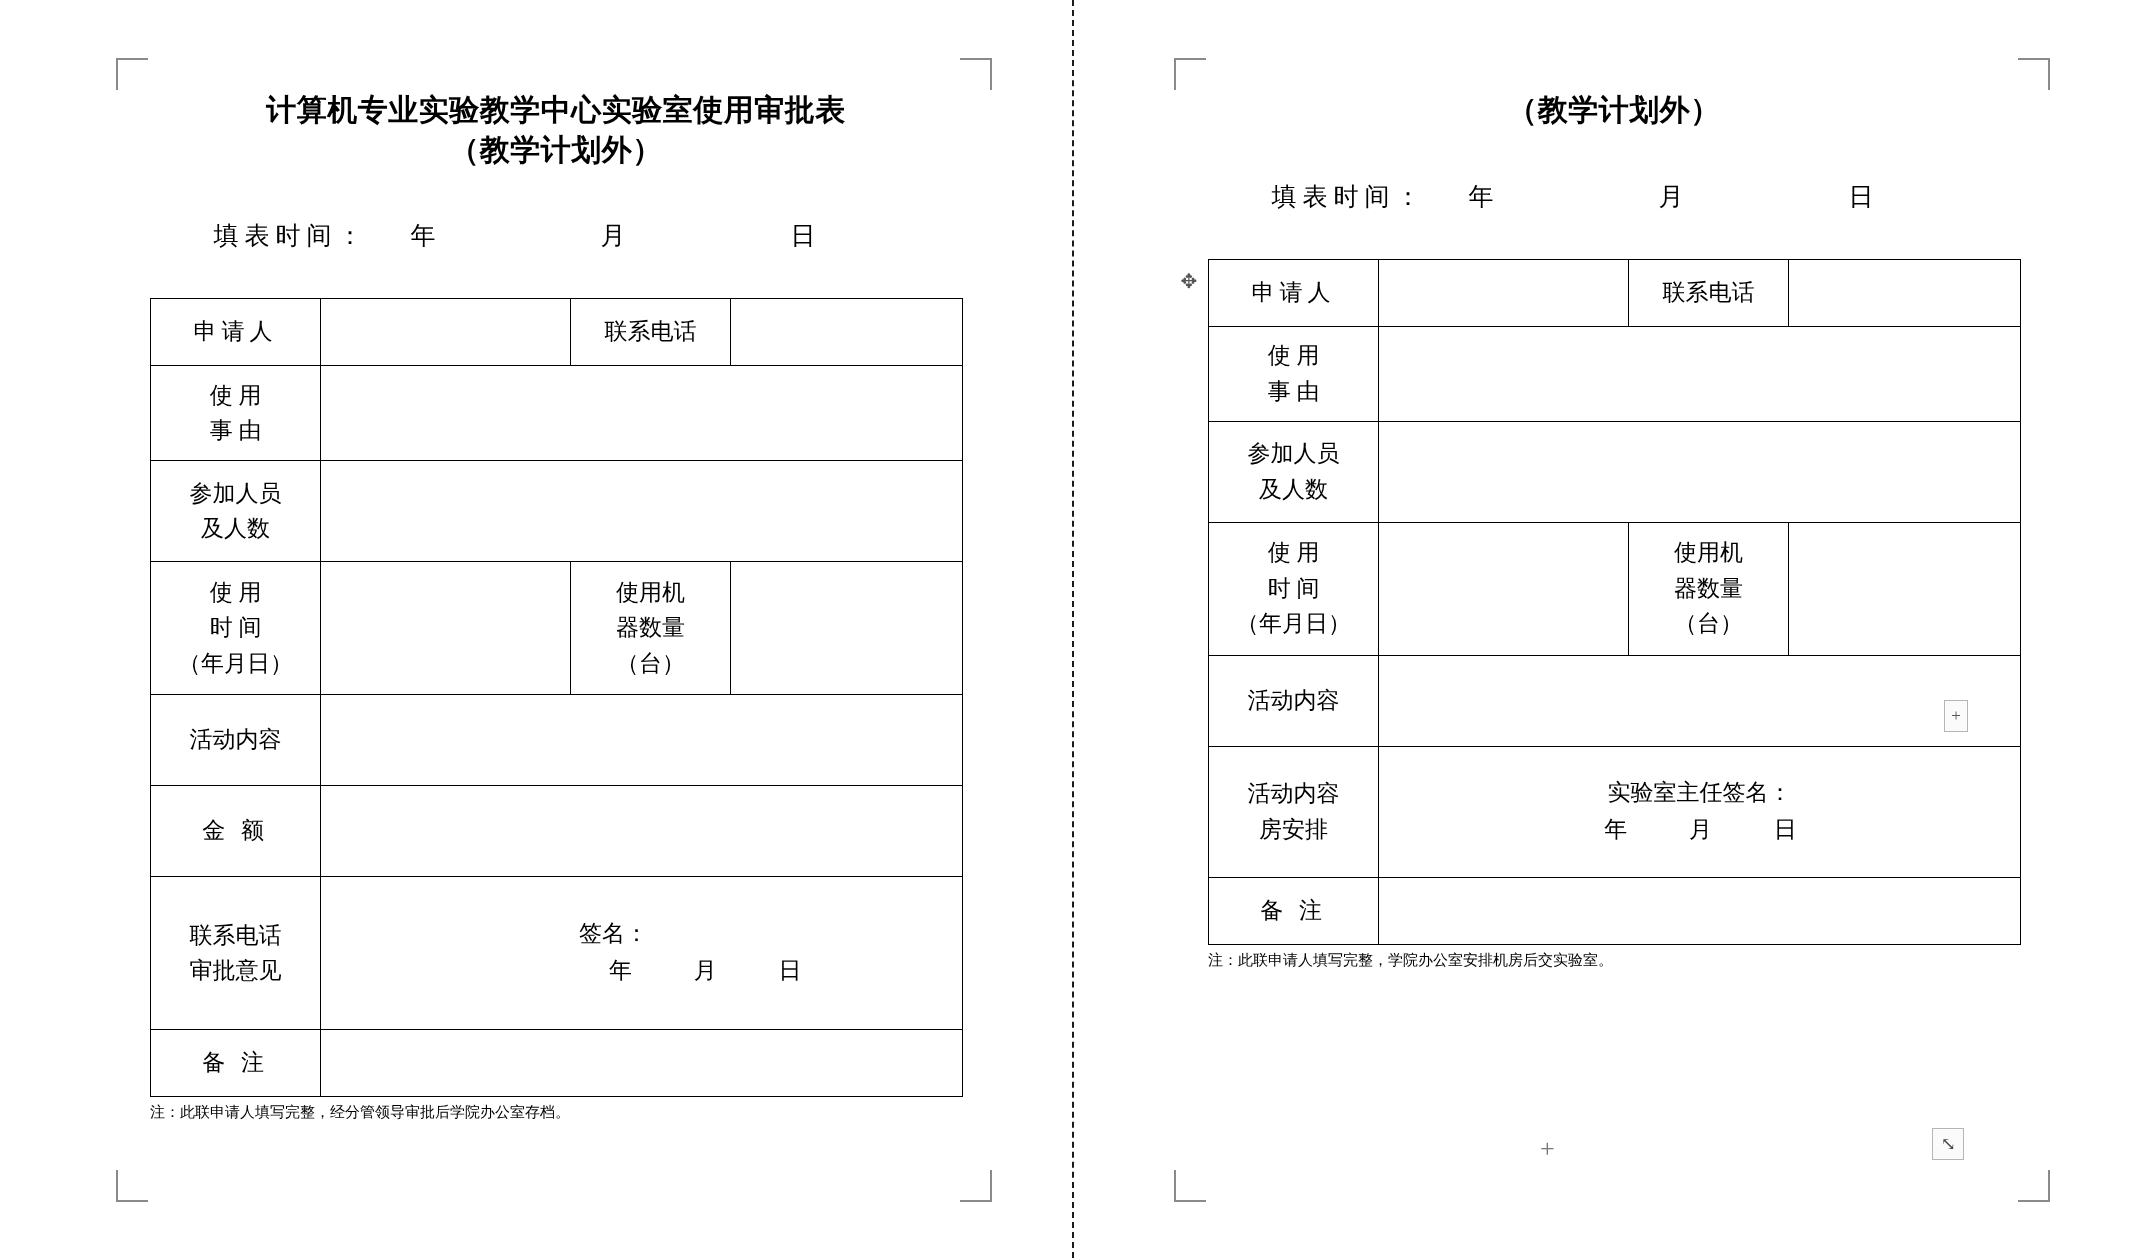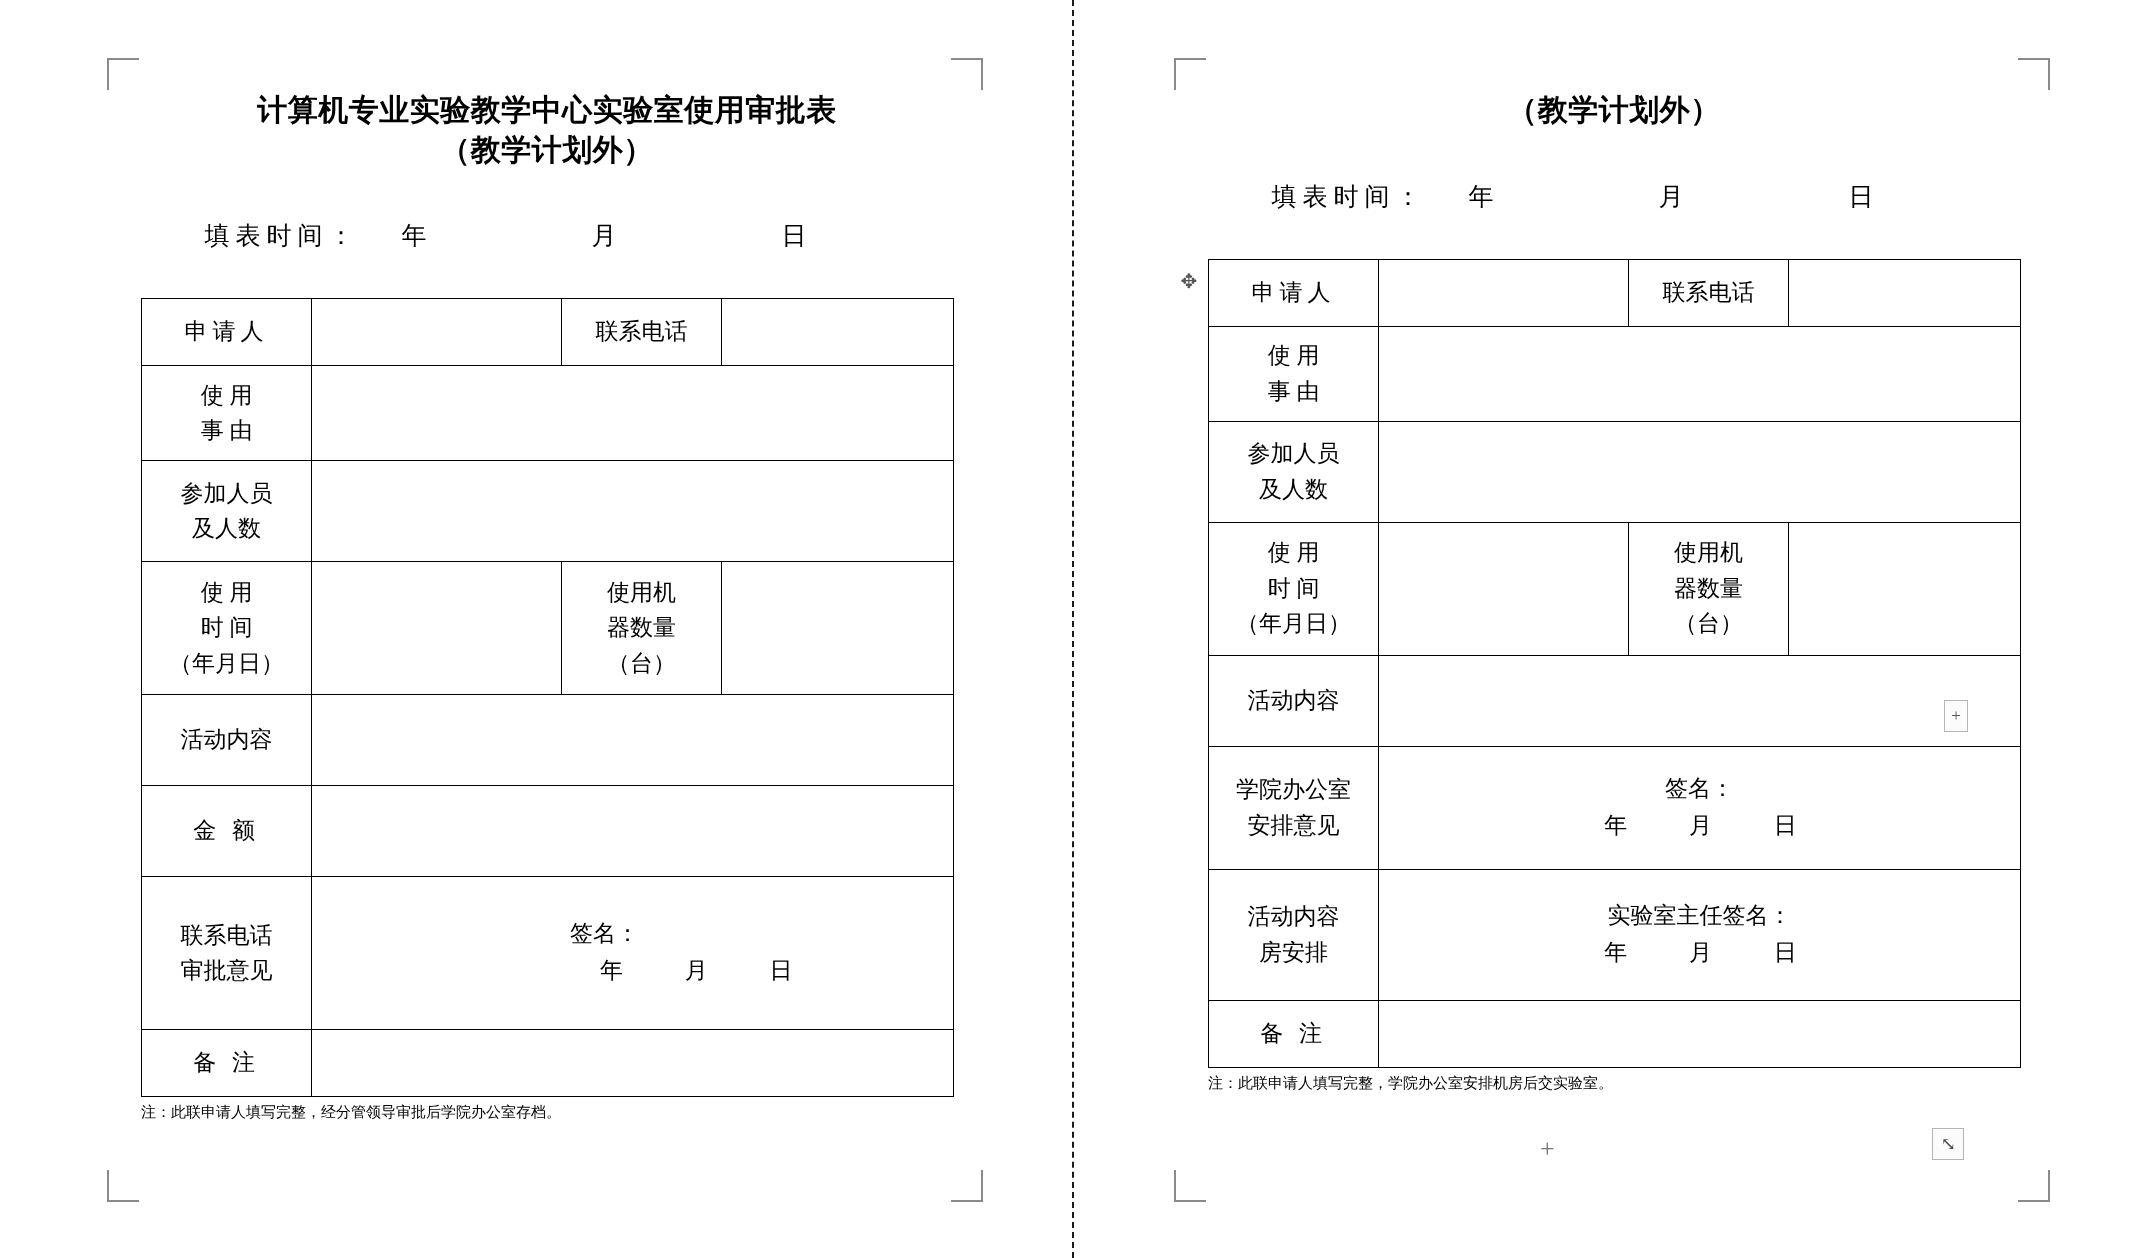--- a/index.html
+++ b/index.html
@@ -17,21 +17,21 @@
   }
 
   
   .sheet {
     position: absolute;
     top: 0;
     width: 1074px;
     height: 1258px;
     background: #ffffff;
   }
-  .sheet-left  { left: 7px; padding-left: 16px; }
+  .sheet-left  { left: 16px; padding-left: 16px; }
   .sheet-right { left: 1074px; }
 
   
   .fold-line {
     position: absolute;
     left: 1072px;
     top: 0;
     width: 0;
     height: 1258px;
     border-left: 2px dashed #1a1a1a;
@@ -303,30 +303,20 @@
           <td class="lab">使用机
 器数量
 （台）</td>
           <td class="val"></td>
         </tr>
         <tr>
           <td class="lab" style="height:78px;">活动内容</td>
           <td class="val" colspan="3"></td>
         </tr>
         <tr>
-          <td class="lab" style="height:110px;">学院办公室
-安排意见</td>
-          <td class="val" colspan="3">
-            <div class="sign-block-c">
-              <div class="sign-c1">签名：</div>
-              <div class="sign-c2">年    月    日</div>
-            </div>
-          </td>
-        </tr>
-        <tr>
           <td class="lab" style="height:118px;">活动内容
 房安排</td>
           <td class="val" colspan="3">
             <div class="sign-block-c">
               <div class="sign-c1">实验室主任签名：</div>
               <div class="sign-c2">年    月    日</div>
             </div>
           </td>
         </tr>
         <tr>

